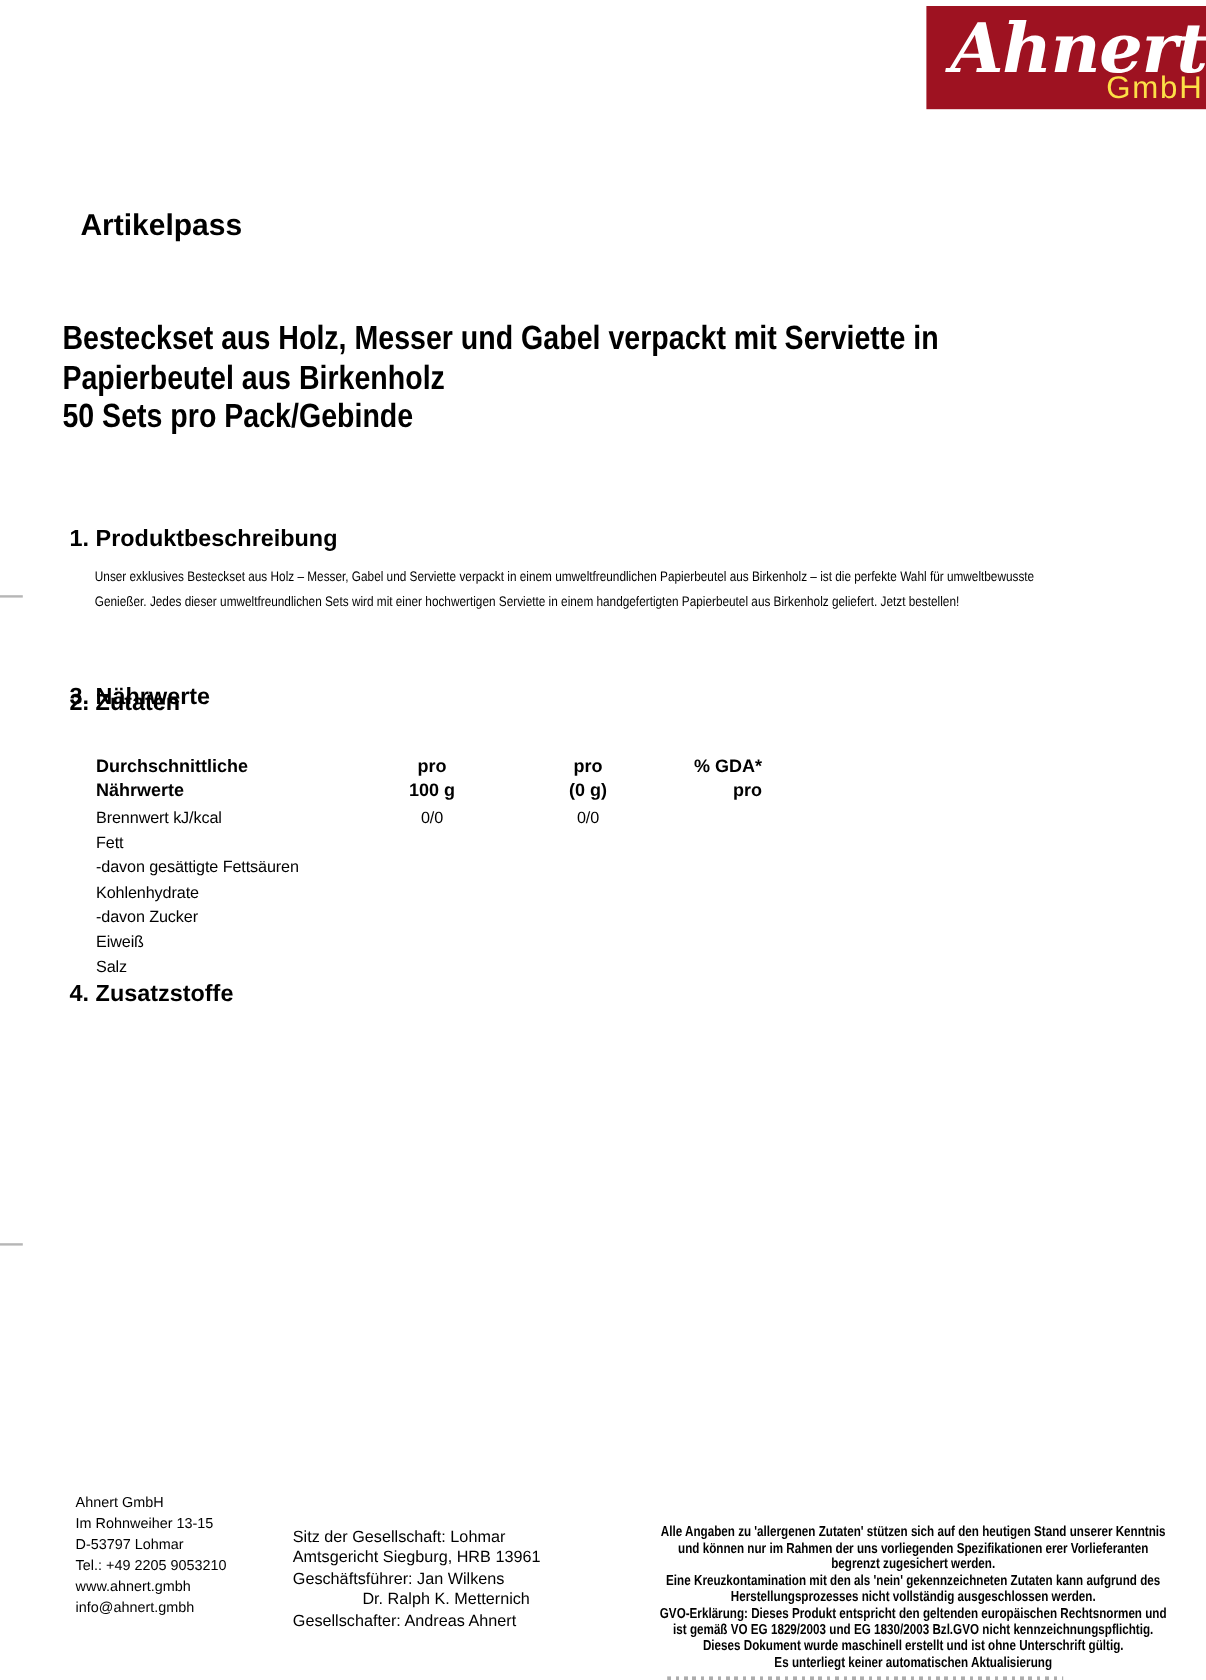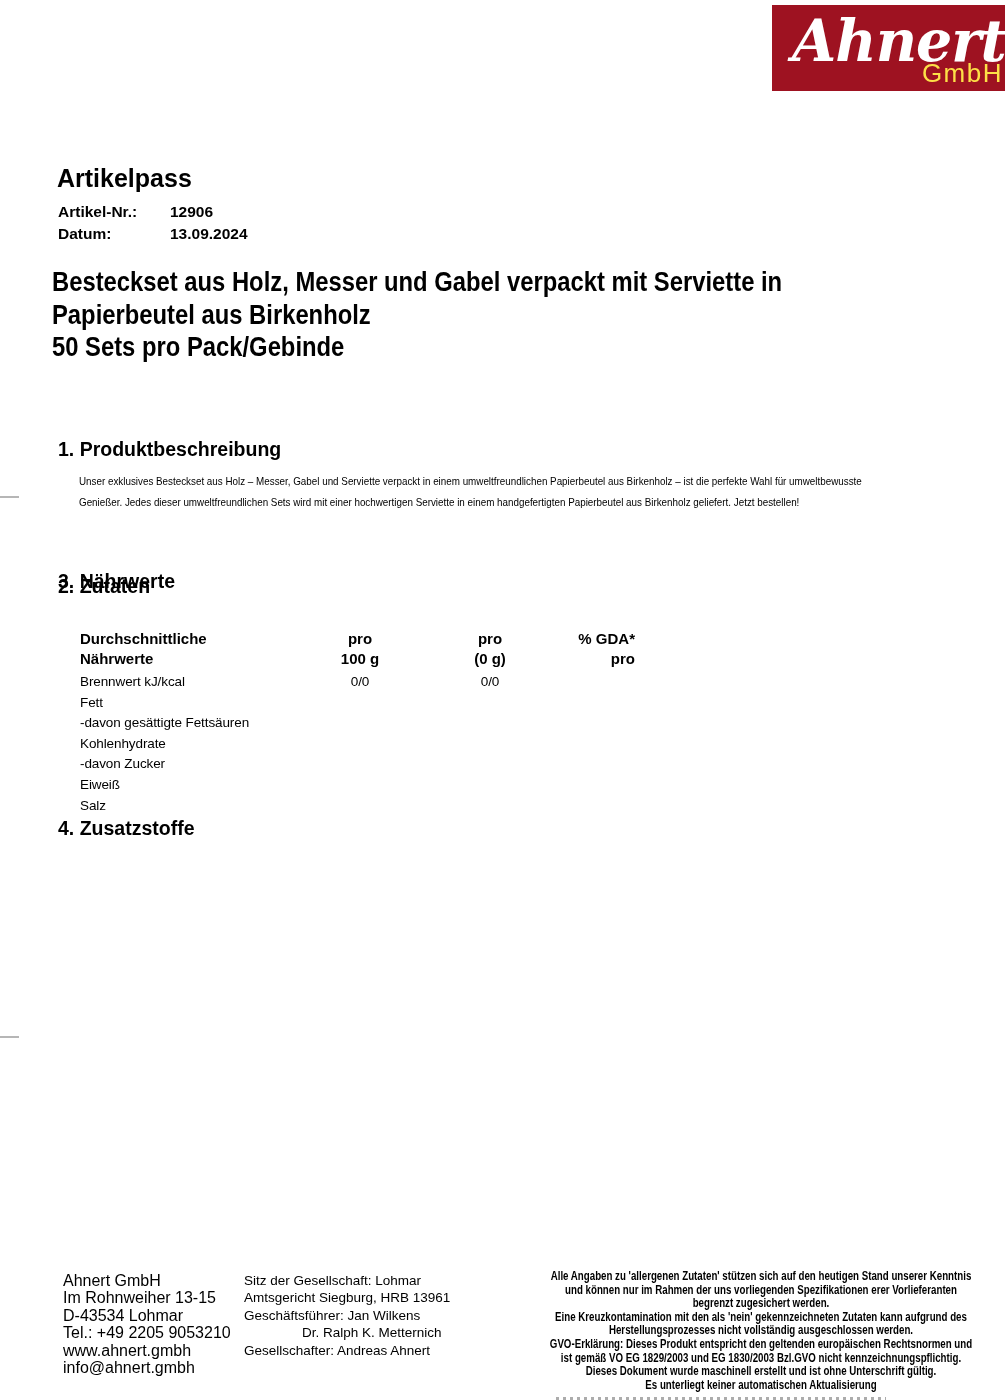--- a/index.html
+++ b/index.html
@@ -20,21 +20,21 @@
   .logo-gmbh{
     position:absolute;right:9px;bottom:2px;
     font-size:26px;color:#fde047;letter-spacing:1.5px;
   }
 
   
   .fold-mark{position:absolute;left:0;width:19px;height:2px;background:#b6b6b6;}
   .fm1{top:496px;} .fm2{top:1036px;}
 
   
-  .doc-title{position:absolute;left:57px;top:164px;margin:0;font-size:25px;font-weight:bold;}
+  .doc-title{position:absolute;left:57px;top:164px;margin:10px;font-size:25px;font-weight:bold;}
   .meta{position:absolute;left:58px;top:201px;font-size:15.5px;font-weight:bold;line-height:21.5px;}
   .meta-label{display:inline-block;width:112px;}
 
   
   .product-title{
     position:absolute;left:52px;top:266px;width:1120px;
     font-size:28px;font-weight:bold;line-height:32.5px;
     transform:scaleX(0.85);transform-origin:0 0;white-space:nowrap;
   }
 
@@ -52,21 +52,21 @@
   
   .ntable{
     position:absolute;left:80px;top:629px;
     display:grid;grid-template-columns:210px 140px 120px 85px;
   }
   .nh{font-weight:bold;font-size:15px;line-height:20px;padding-bottom:3px;}
   .nc{font-size:13.5px;line-height:20.6px;letter-spacing:-0.1px;}
   .c-left{text-align:left;} .c-center{text-align:center;} .c-right{text-align:right;}
 
   
-  .footer-left{position:absolute;left:63px;top:1272px;font-size:16px;line-height:17.4px;}
+  .footer-left{position:absolute;left:63px;top:1244px;font-size:12px;line-height:17.4px;}
   .footer-mid{position:absolute;left:244px;top:1272px;font-size:13.5px;line-height:17.4px;}
   .footer-mid .indent{margin-left:58px;}
   .footer-right{
     position:absolute;left:518px;top:1270px;width:600px;
     transform:scaleX(0.81);transform-origin:0 0;
     font-size:12px;font-weight:bold;line-height:13.6px;text-align:center;
   }
   .footer-right div{white-space:nowrap;}
 
   
@@ -84,28 +84,20 @@
   <div class="logo" style="background: rgb(158, 18, 33);">
     <div class="logo-script">Ahnert</div>
     <div class="logo-gmbh">GmbH</div>
   </div>
 
   <div class="fold-mark fm1"></div>
   <div class="fold-mark fm2"></div>
 
   <h1 class="doc-title">Artikelpass</h1>
 
-  <div class="meta">
-    <div class="meta-row">
-      <span class="meta-label">Artikel-Nr.:</span><span class="meta-value">12906</span>
-    </div>
-    <div class="meta-row">
-      <span class="meta-label">Datum:</span><span class="meta-value">13.09.2024</span>
-    </div>
-  </div>
 
   <div class="product-title">
     <div>Besteckset aus Holz, Messer und Gabel verpackt mit Serviette in</div>
     <div>Papierbeutel aus Birkenholz</div>
     <div>50 Sets pro Pack/Gebinde</div>
   </div>
 
   <h2 class="sec-h sh1">1. Produktbeschreibung</h2>
   <div class="desc">
     <div>Unser exklusives Besteckset aus Holz – Messer, Gabel und Serviette verpackt in einem umweltfreundlichen Papierbeutel aus Birkenholz – ist die perfekte Wahl für umweltbewusste</div>
@@ -167,21 +159,21 @@
     <div class="nc c-center"></div>
     <div class="nc c-center"></div>
     <div class="nc c-right"></div>
   </div>
 
   <h2 class="sec-h sh4">4. Zusatzstoffe</h2>
 
   <div class="footer-left">
     <div>Ahnert GmbH</div>
     <div>Im Rohnweiher 13-15</div>
-    <div>D-43534 Lohmar</div>
+    <div>D-53797 Lohmar</div>
     <div>Tel.: +49 2205 9053210</div>
     <div>www.ahnert.gmbh</div>
     <div>info@ahnert.gmbh</div>
   </div>
 
   <div class="footer-mid">
     <div>Sitz der Gesellschaft: Lohmar</div>
     <div>Amtsgericht Siegburg, HRB 13961</div>
     <div>Geschäftsführer: Jan Wilkens</div>
     <div class="indent">Dr. Ralph K. Metternich</div>

